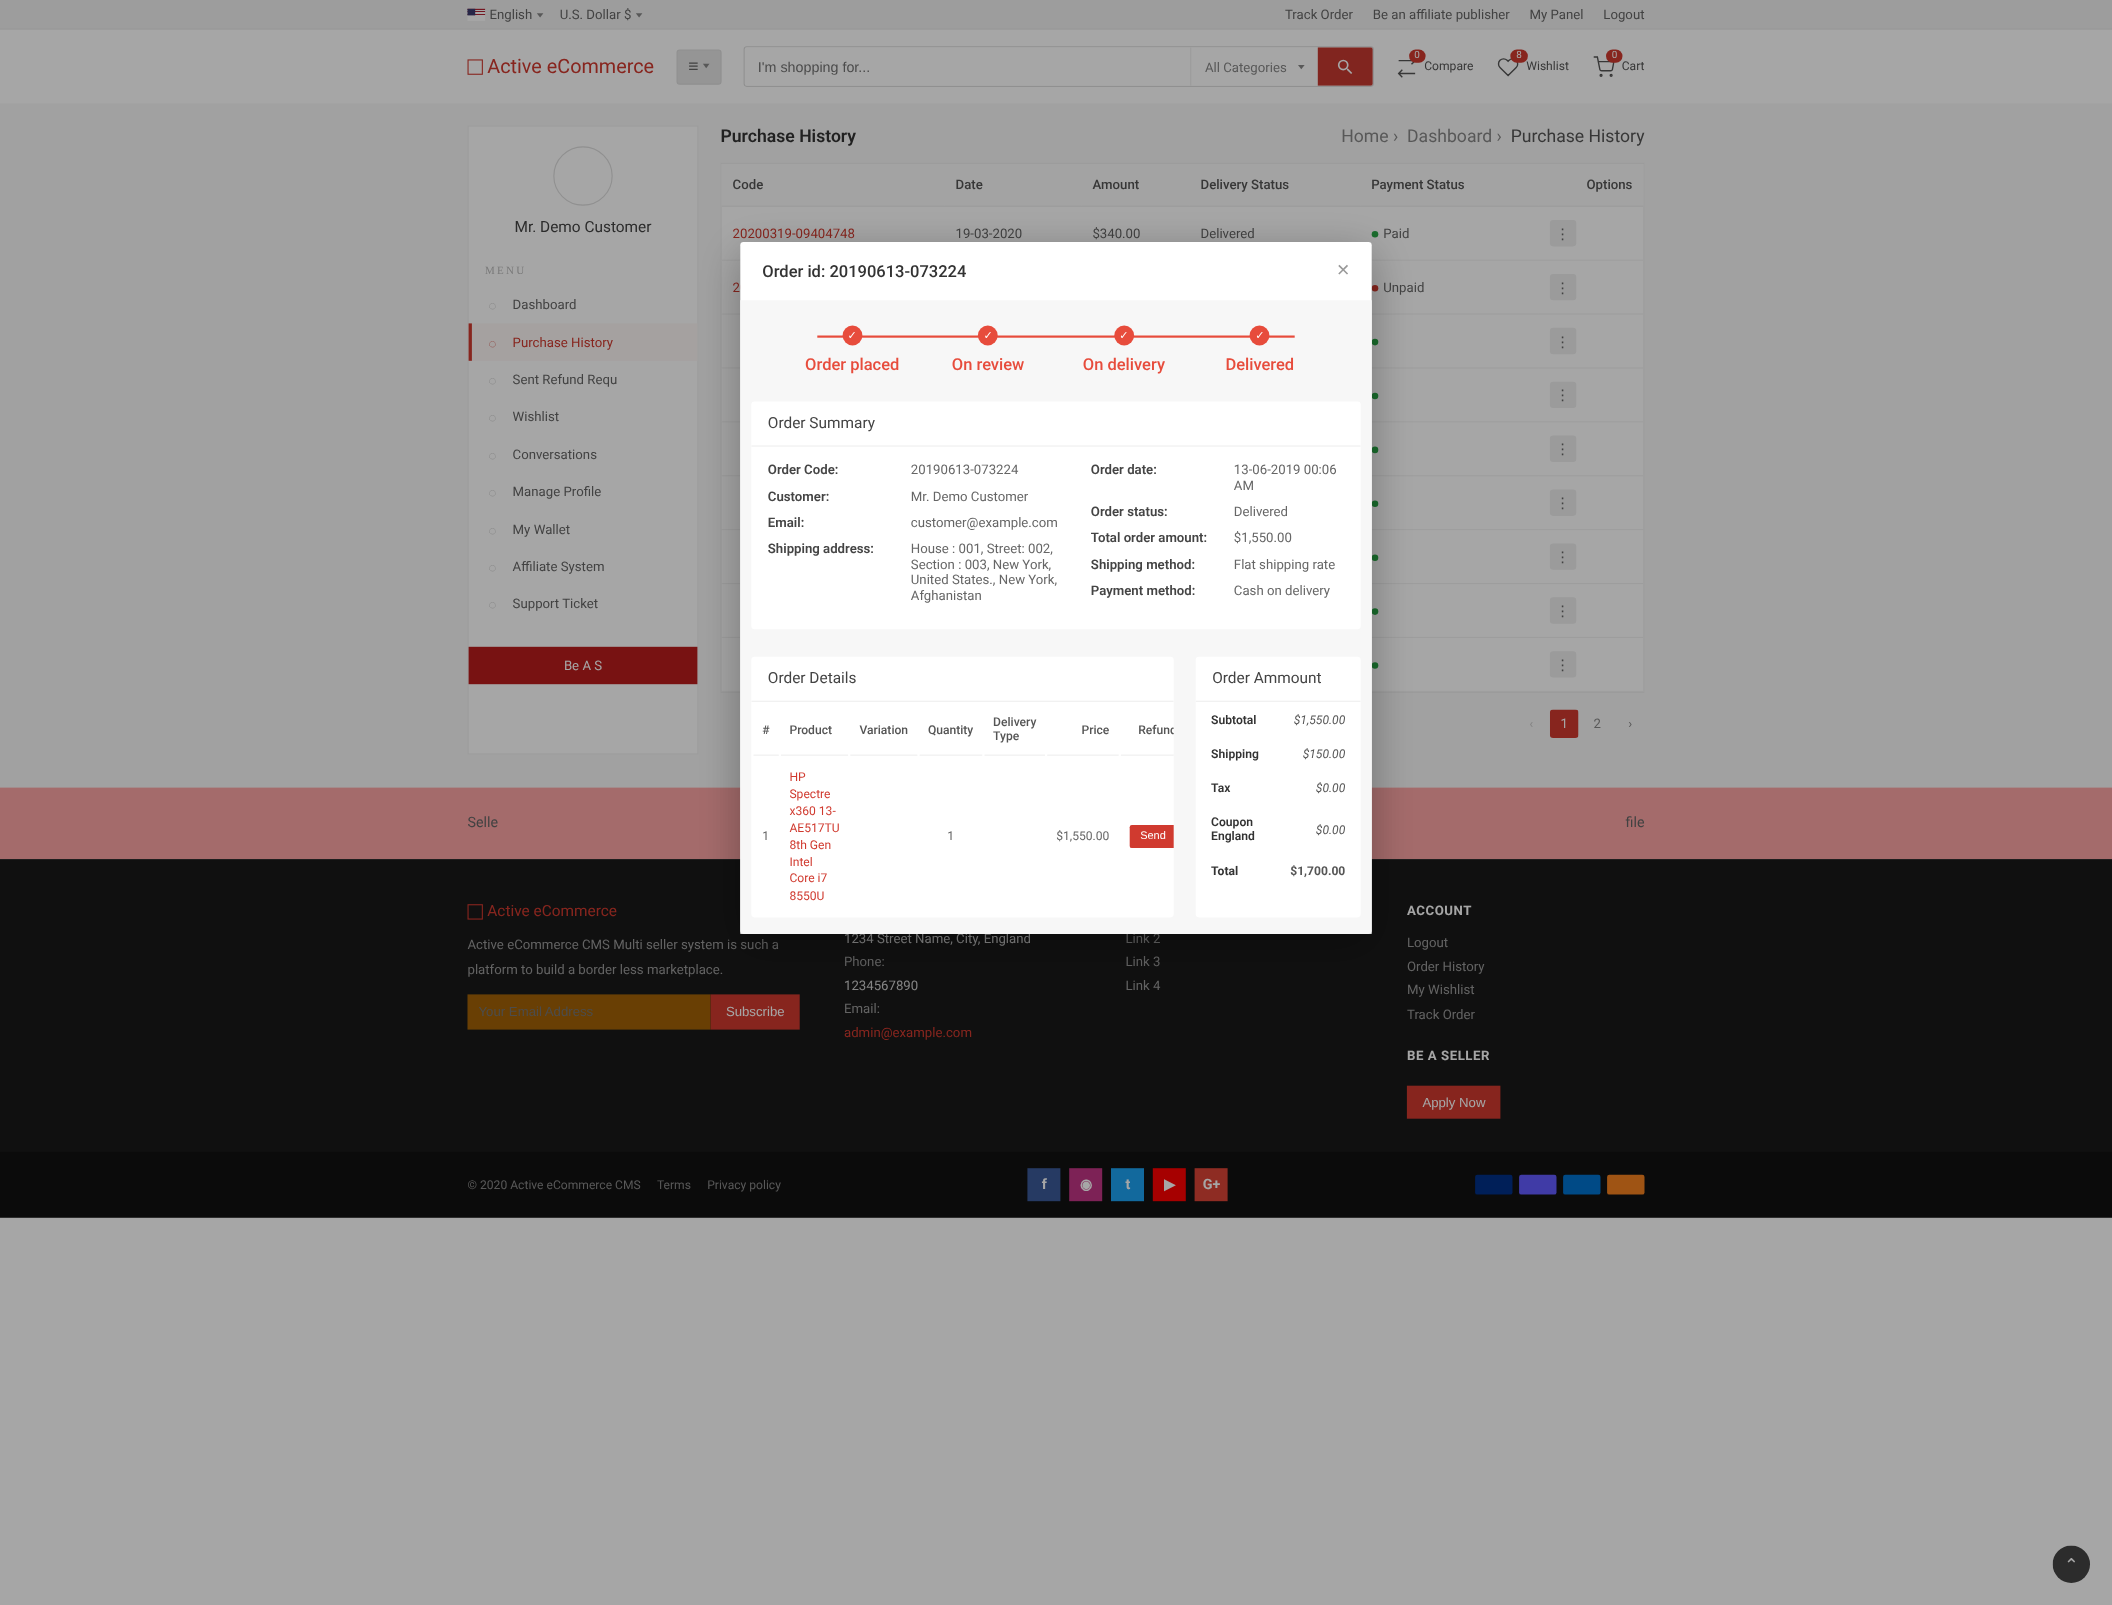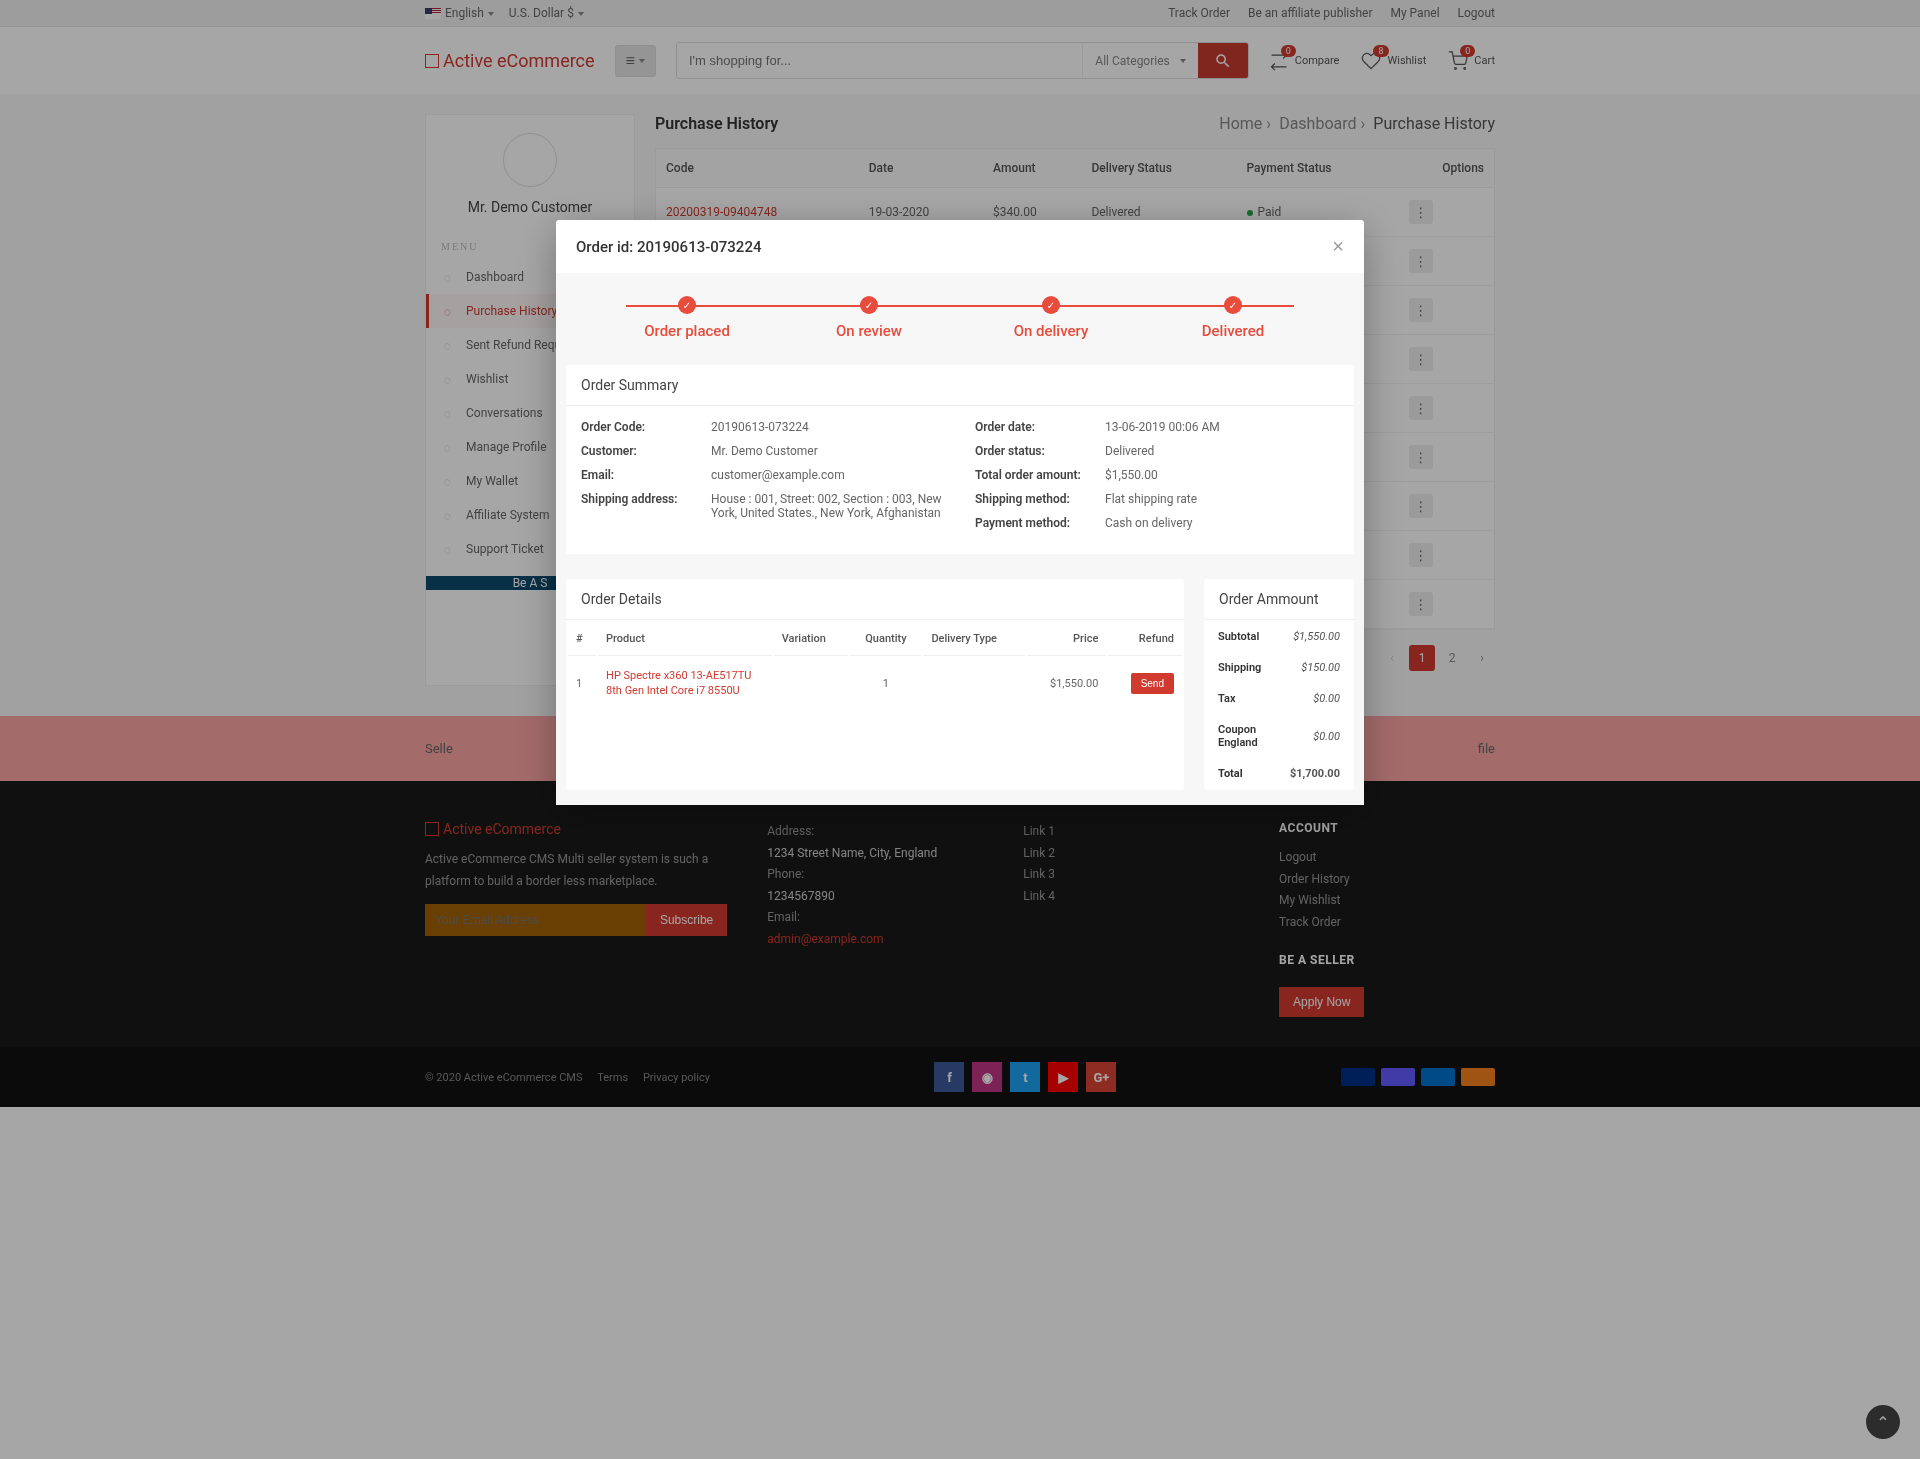--- a/index.html
+++ b/index.html
@@ -34,21 +34,21 @@
 .main-inner { display: flex; gap: 20px; }
 .sidebar { width: 210px; background: #fff; border: 1px solid #eee; }
 .profile-block { text-align: center; padding: 18px 10px; }
 .avatar { width: 54px; height: 54px; border: 1px solid #ddd; border-radius: 50%; margin: 0 auto 12px; }
 .profile-name { font-size: 14px; color: #444; }
 .menu-label { padding: 8px 15px; font-size: 10px; letter-spacing: 2px; color: #bbb; font-family: Liberation Serif, serif; }
 .menu-item { display: flex; align-items: center; gap: 10px; padding: 10px 15px; color: #666; font-size: 12px; cursor: pointer; border-left: 3px solid transparent; }
 .menu-item.active { border-left-color: #d03a2f; color: #d03a2f; background: #fdf7f6; }
 .menu-item-icon { width: 12px; height: 12px; opacity: 0.5; }
 .menu-item.active .menu-item-icon { opacity: 1; }
-.seller-btn { background: #0c4a6e; color: #fff; text-align: center; padding: 0; font-size: 12px; cursor: pointer; margin-top: 10px; }
+.seller-btn { background: #b91c1c; color: #fff; text-align: center; padding: 10px; font-size: 12px; cursor: pointer; margin-top: 22px; }
 
 .content { flex: 1; }
 .page-head { display: flex; justify-content: space-between; align-items: center; margin-bottom: 15px; }
 .page-title { font-size: 16px; font-weight: 600; color: #333; }
 .breadcrumb { font-size: 16px; color: #888; }
 .breadcrumb a { color: #888; text-decoration: none; }
 .breadcrumb .sep { margin: 0 4px; }
 .breadcrumb .current { color: #555; }
 
 .table-card { background: #fff; border: 1px solid #eee; }
@@ -82,21 +82,21 @@
 .footer-bar-inner { display: flex; justify-content: space-between; align-items: center; }
 .copyright { color: #888; font-size: 11px; }
 .copyright a { color: #888; text-decoration: none; margin-left: 12px; }
 .social { display: flex; gap: 8px; }
 .social-btn { width: 30px; height: 30px; display: flex; align-items: center; justify-content: center; color: #fff; font-size: 13px; font-weight: bold; }
 .fb { background: #3b5998; } .ig { background: #c13584; } .tw { background: #1da1f2; } .yt { background: #ff0000; } .gp { background: #db4437; }
 .payments { display: flex; gap: 6px; }
 .pay-card { width: 34px; height: 18px; border-radius: 2px; }
 
 .modal-overlay { position: fixed; inset: 0; background: rgba(0,0,0,0.35); display: flex; align-items: flex-start; justify-content: center; padding-top: 220px; z-index: 100; }
-.modal { background: #fff; width: 808px; border-radius: 3px; box-shadow: 0 10px 40px rgba(0,0,0,0.3); }
+.modal { background: #fff; width: 574px; border-radius: 3px; box-shadow: 0 10px 40px rgba(0,0,0,0.3); }
 .modal-header { display: flex; justify-content: space-between; align-items: center; padding: 15px 20px; }
 .modal-title { font-size: 15px; font-weight: 500; color: #333; }
 .modal-close { background: none; border: none; font-size: 20px; color: #999; cursor: pointer; }
 .modal-body { background: #f7f7f7; padding: 15px 10px; }
 
 .steps { display: flex; justify-content: space-between; align-items: flex-start; padding: 8px 30px 15px; position: relative; }
 .steps::before { content: ''; position: absolute; top: 17px; left: 60px; right: 60px; height: 2px; background: #e74c3c; z-index: 0; }
 .step { text-align: center; flex: 1; position: relative; z-index: 1; }
 .step-circle { width: 18px; height: 18px; border-radius: 50%; background: #e74c3c; margin: 0 auto 8px; display: flex; align-items: center; justify-content: center; color: #fff; font-size: 10px; }
 .step-label { font-size: 15px; color: #e74c3c; font-weight: 500; }

